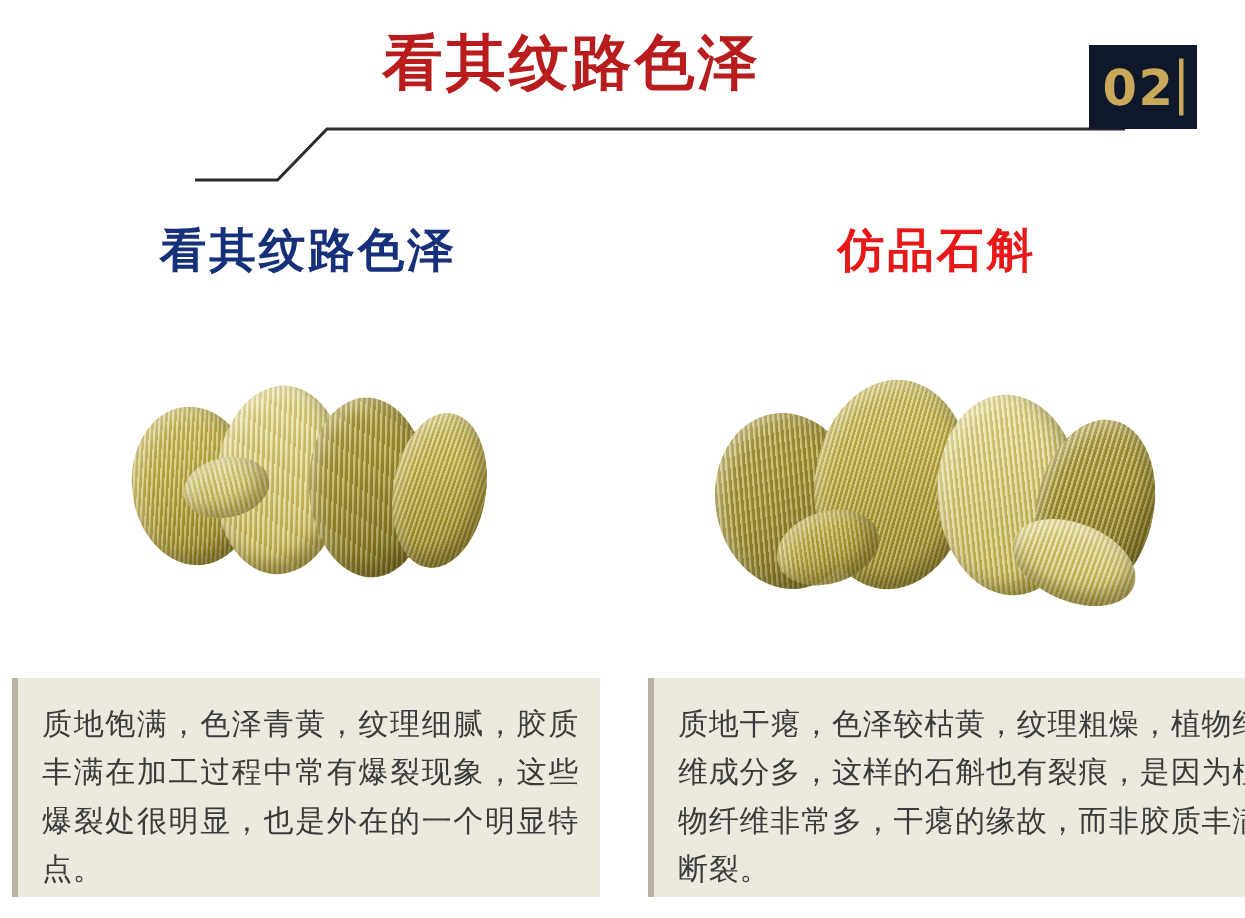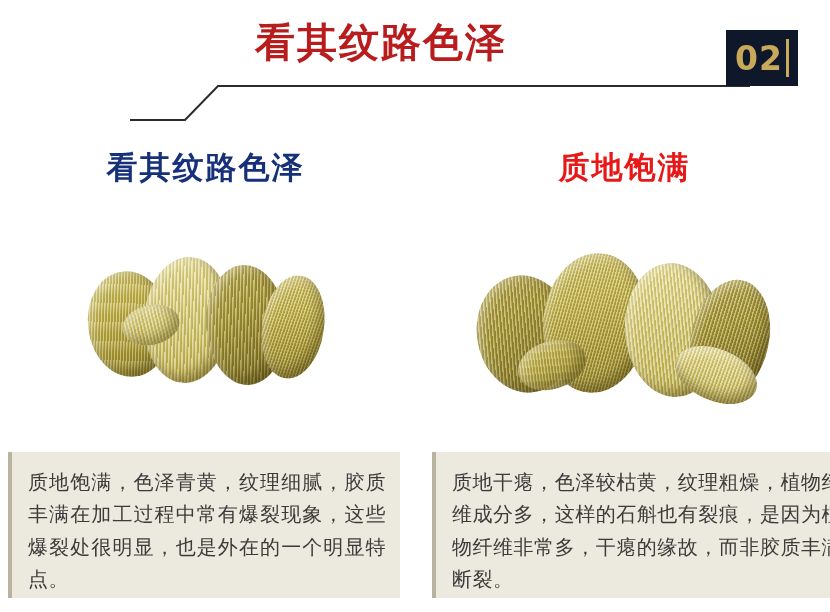--- a/index.html
+++ b/index.html
@@ -169,21 +169,21 @@
   <div class="photo photo-left">
     <div class="coil" style="left:2px;  top:26px; width:82px;  height:106px; transform:rotate(-7deg);"></div>
     <div class="coil pale" style="left:58px; top:12px; width:86px;  height:126px; transform:rotate(4deg);"></div>
     <div class="coil dark" style="left:120px;top:20px; width:80px;  height:120px; transform:rotate(-3deg);"></div>
     <div class="coil" style="left:176px;top:30px; width:62px;  height:104px; transform:rotate(9deg);"></div>
     <div class="coil pale" style="left:36px; top:60px; width:58px;  height:40px;  transform:rotate(-12deg); opacity:.85;"></div>
   </div>
 </div>
 
 <div class="col col-right">
-  <div class="col-title right">质地饱满</div>
+  <div class="col-title right">仿品石斛</div>
 
   <div class="photo photo-right">
     <div class="coil dark" style="left:0px;   top:30px; width:96px;  height:118px; transform:rotate(-10deg);"></div>
     <div class="coil" style="left:66px;  top:8px;  width:104px; height:140px; transform:rotate(6deg);"></div>
     <div class="coil pale" style="left:148px; top:18px; width:96px;  height:134px; transform:rotate(-4deg);"></div>
     <div class="coil dark" style="left:214px; top:34px; width:78px;  height:120px; transform:rotate(12deg);"></div>
     <div class="coil pale" style="left:196px; top:104px;width:86px;  height:52px;  transform:rotate(22deg);"></div>
     <div class="coil" style="left:40px;  top:96px; width:70px;  height:48px;  transform:rotate(-18deg); opacity:.9;"></div>
   </div>
 </div>

